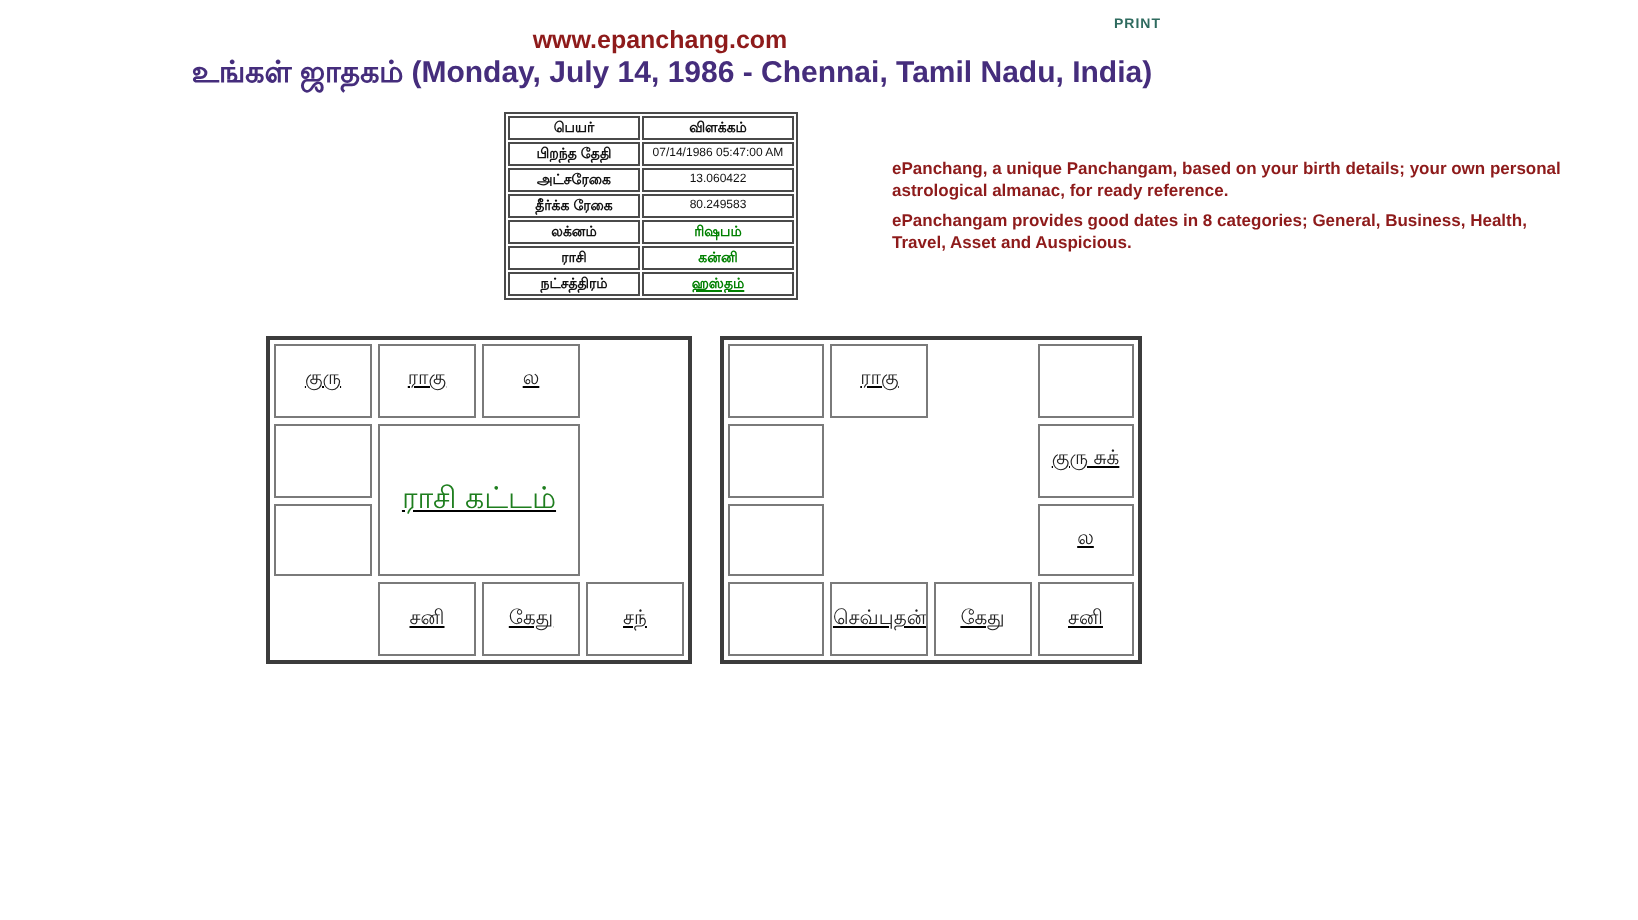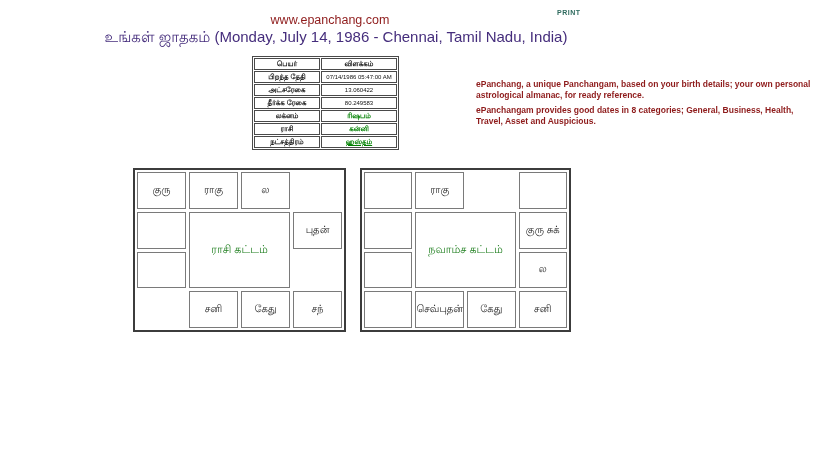--- a/index.html
+++ b/index.html
@@ -4,29 +4,29 @@
 <style>
   html,body { margin:0; padding:0; background:#fff; }
   .page {
     position:relative; width:819px; height:460px; background:#ffffff;
     font-family:"Liberation Sans", sans-serif; overflow:hidden;
   }
 
   
   .site-link {
     position:absolute; top:13px; left:0; width:660px; text-align:center;
-    color:#8e1b1b; font-weight:normal; font-size:12.5px; text-decoration:none; cursor:pointer;
+    color:#8e1b1b; font-weight:bold; font-size:12.5px; text-decoration:none; cursor:pointer;
   }
   .print-link {
     position:absolute; top:9px; left:557px; font-size:7px; letter-spacing:0.5px;
     color:#2f6b5f; font-weight:bold; cursor:pointer;
   }
   .page-title {
     position:absolute; top:28px; left:0; width:672px; text-align:center;
-    color:#452d7c; font-weight:normal; font-size:15px; white-space:nowrap;
+    color:#452d7c; font-weight:bold; font-size:15px; white-space:nowrap;
   }
   .page-title .detail { margin-left:4px; }
 
   
   .birth-table {
     position:absolute; top:56px; left:252px;
     border-collapse:separate; border-spacing:1px;
     border:1px solid #4a4a4a; background:#fff;
   }
   .birth-table td {
@@ -34,38 +34,38 @@
     padding:0 2px; color:#111; background:#fff;
   }
   .birth-table td.lbl { width:60px; font-weight:bold; font-size:7px; }
   .birth-table td.val { width:70px; font-size:6px; }
   .birth-table tr.hdr td.val { font-weight:bold; font-size:7px; }
   .birth-table td.val.green { color:#008000; font-weight:bold; font-size:7px; }
   .birth-table td.val.linkish { text-decoration:underline; cursor:pointer; }
 
   
   .about {
-    position:absolute; left:476px; top:79px; width:338px;
+    position:absolute; left:446px; top:79px; width:338px;
     color:#8e1b1b; font-size:8.5px; font-weight:bold; line-height:11px;
   }
   .about p { margin:0 0 4px 0; }
 
   
   .chart {
     position:absolute; top:168px; height:164px; box-sizing:border-box;
     display:grid; grid-template-columns:repeat(4,1fr); grid-template-rows:repeat(4,1fr);
-    gap:3px; padding:2px; border:2px solid #3c3c3c; background:#fff;
+    gap:3px; padding:2px; border:2px solid #3c3c3c; background:#fff;text-decoration:underline;
   }
   #rasi-chart    { left:133px; width:213px; }
   #navamsa-chart { left:360px; width:211px; }
   .cell {
     border:1px solid #7a7a7a; display:flex; align-items:center; justify-content:center;
     font-size:10px; color:#222; background:#fff; white-space:nowrap;
   }
-  .center-cell { grid-column:2/4; grid-row:2/4; color:#1e7e1e; font-size:11px; }
+  .center-cell { grid-column:2/4; grid-row:2/4; color:#1e7e1e; font-size:15px; }
   .c1{grid-column:1}.c2{grid-column:2}.c3{grid-column:3}.c4{grid-column:4}
   .r1{grid-row:1}.r2{grid-row:2}.r3{grid-row:3}.r4{grid-row:4}
 </style>
 </head>
 <body>
 
 <div class="page">
 
   <a class="site-link">www.epanchang.com</a>
   <span class="print-link">PRINT</span>
@@ -111,33 +111,31 @@
     <p>ePanchang, a unique Panchangam, based on your birth details; your own personal astrological almanac, for ready reference.</p>
     <p>ePanchangam provides good dates in 8 categories; General, Business, Health, Travel, Asset and Auspicious.</p>
   </div>
 
   <div class="chart" id="rasi-chart">
     <div class="cell r1 c1">குரு</div>
     <div class="cell r1 c2">ராகு</div>
     <div class="cell r1 c3">ல</div>
     <div class="cell r2 c1"></div>
     <div class="cell center-cell">ராசி கட்டம்</div>
-    <div class="cell r2 c4">புதன்</div>
     <div class="cell r3 c1"></div>
     <div class="cell r4 c2">சனி</div>
     <div class="cell r4 c3">கேது</div>
     <div class="cell r4 c4">சந்</div>
   </div>
 
   <div class="chart" id="navamsa-chart">
     <div class="cell r1 c1"></div>
     <div class="cell r1 c2">ராகு</div>
     <div class="cell r1 c4"></div>
     <div class="cell r2 c1"></div>
-    <div class="cell center-cell">நவாம்ச கட்டம்</div>
     <div class="cell r2 c4">குரு சுக்</div>
     <div class="cell r3 c1"></div>
     <div class="cell r3 c4">ல</div>
     <div class="cell r4 c1"></div>
     <div class="cell r4 c2">செவ்புதன்</div>
     <div class="cell r4 c3">கேது</div>
     <div class="cell r4 c4">சனி</div>
   </div>
 
 </div>

